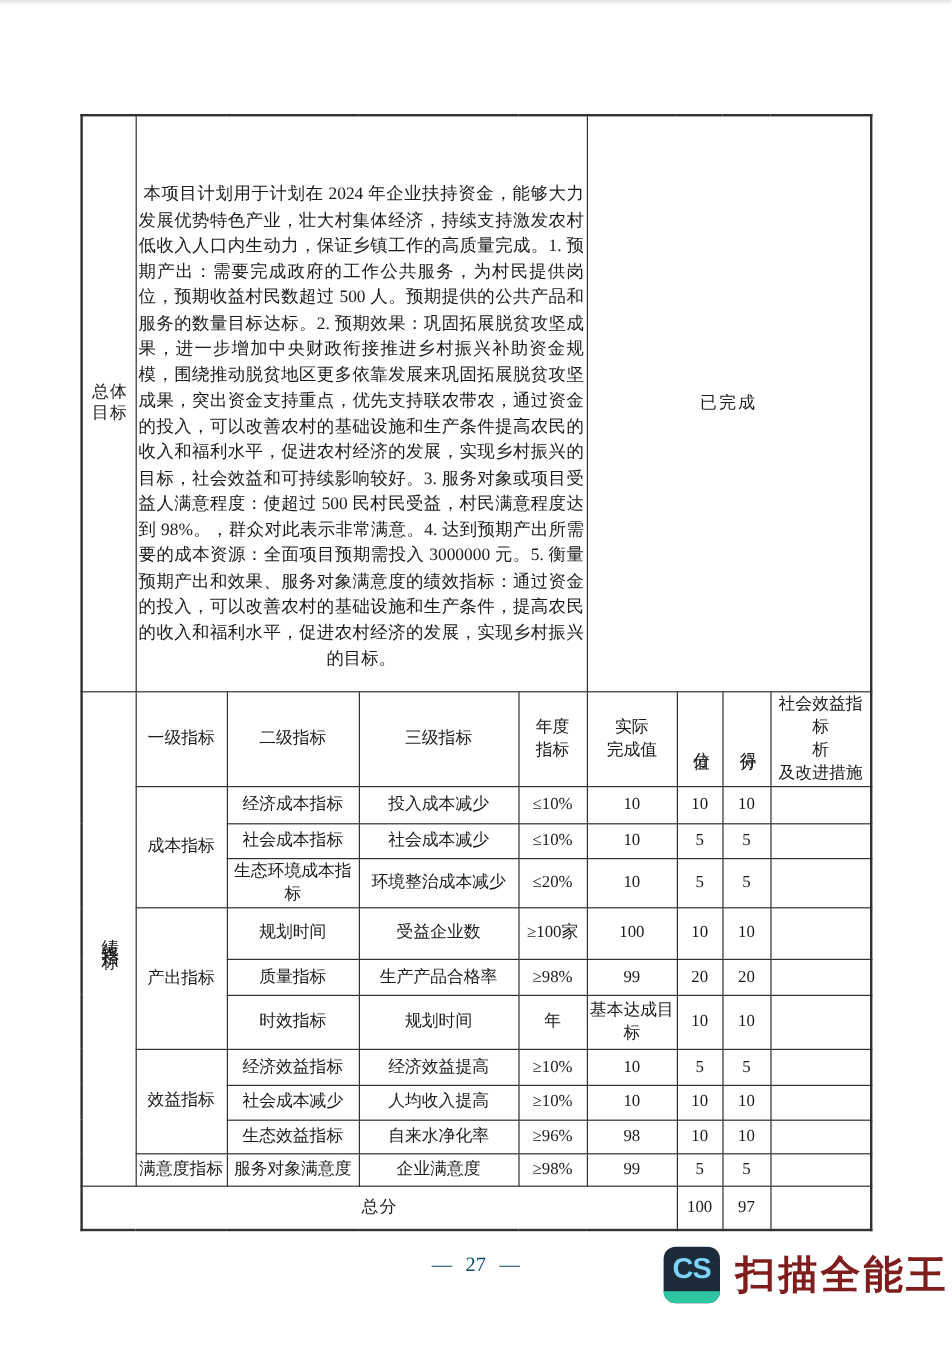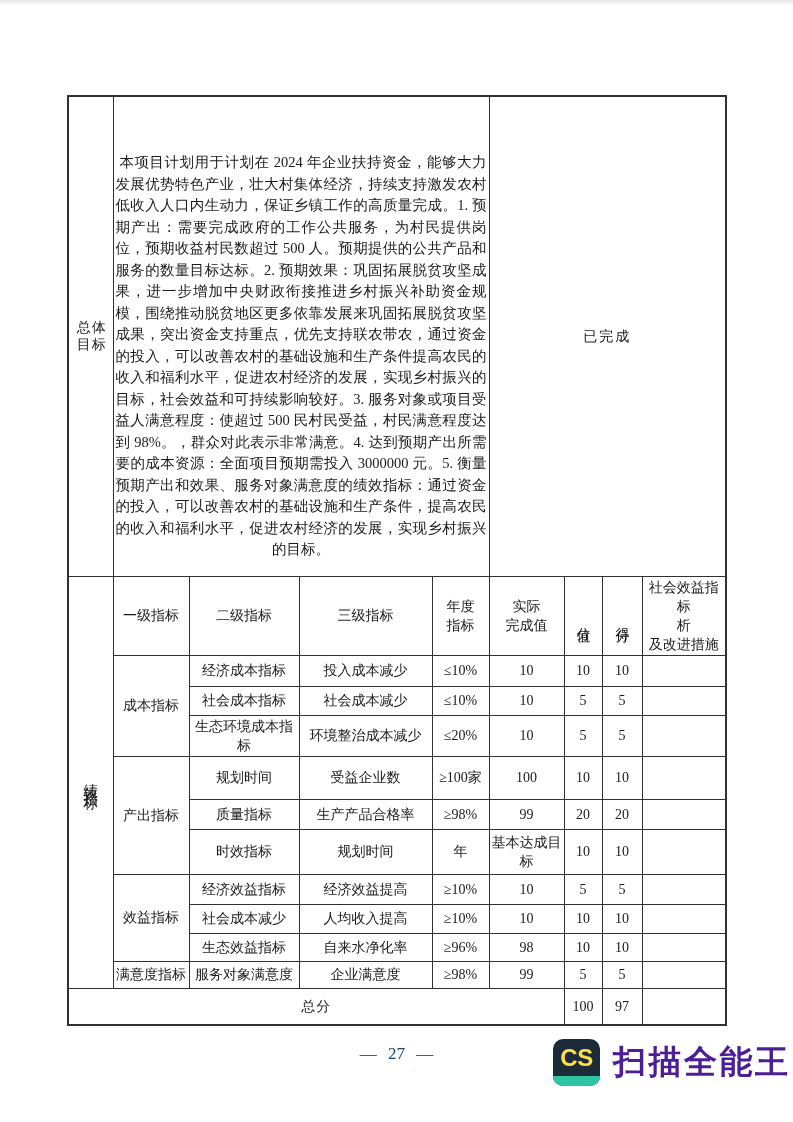--- a/index.html
+++ b/index.html
@@ -59,26 +59,26 @@
     width:47px; height:47px; border-radius:10px;
     background:#1c2b3a; position:relative; overflow:hidden;
     display:flex; align-items:center; justify-content:center;
     box-sizing:border-box; padding-bottom:9px;
   }
   .cam-badge .strip {
     position:absolute; bottom:0; left:0; right:0; height:10px;
     background:#2dc5a2;
   }
   .cam-badge .cs {
-    color:#fde047; font-family:"Liberation Sans","DejaVu Sans",sans-serif;
+    color:#7dd3fc; font-family:"Liberation Sans","DejaVu Sans",sans-serif;
     font-weight:bold; font-size:24px; letter-spacing:-0.5px; z-index:1;
   }
   .cam-name {
     font-family:"Liberation Sans","DejaVu Sans",sans-serif;
-    font-size:33px; font-weight:600; color:#4c1d95; letter-spacing:2.5px;
+    font-size:33px; font-weight:600; color:#7f1d1d; letter-spacing:2.5px;
     white-space:nowrap;
     text-align:right;
   }
 </style>
 </head>
 <body>
 
 <div class="scan-edge"></div>
 
 <table class="doc">

